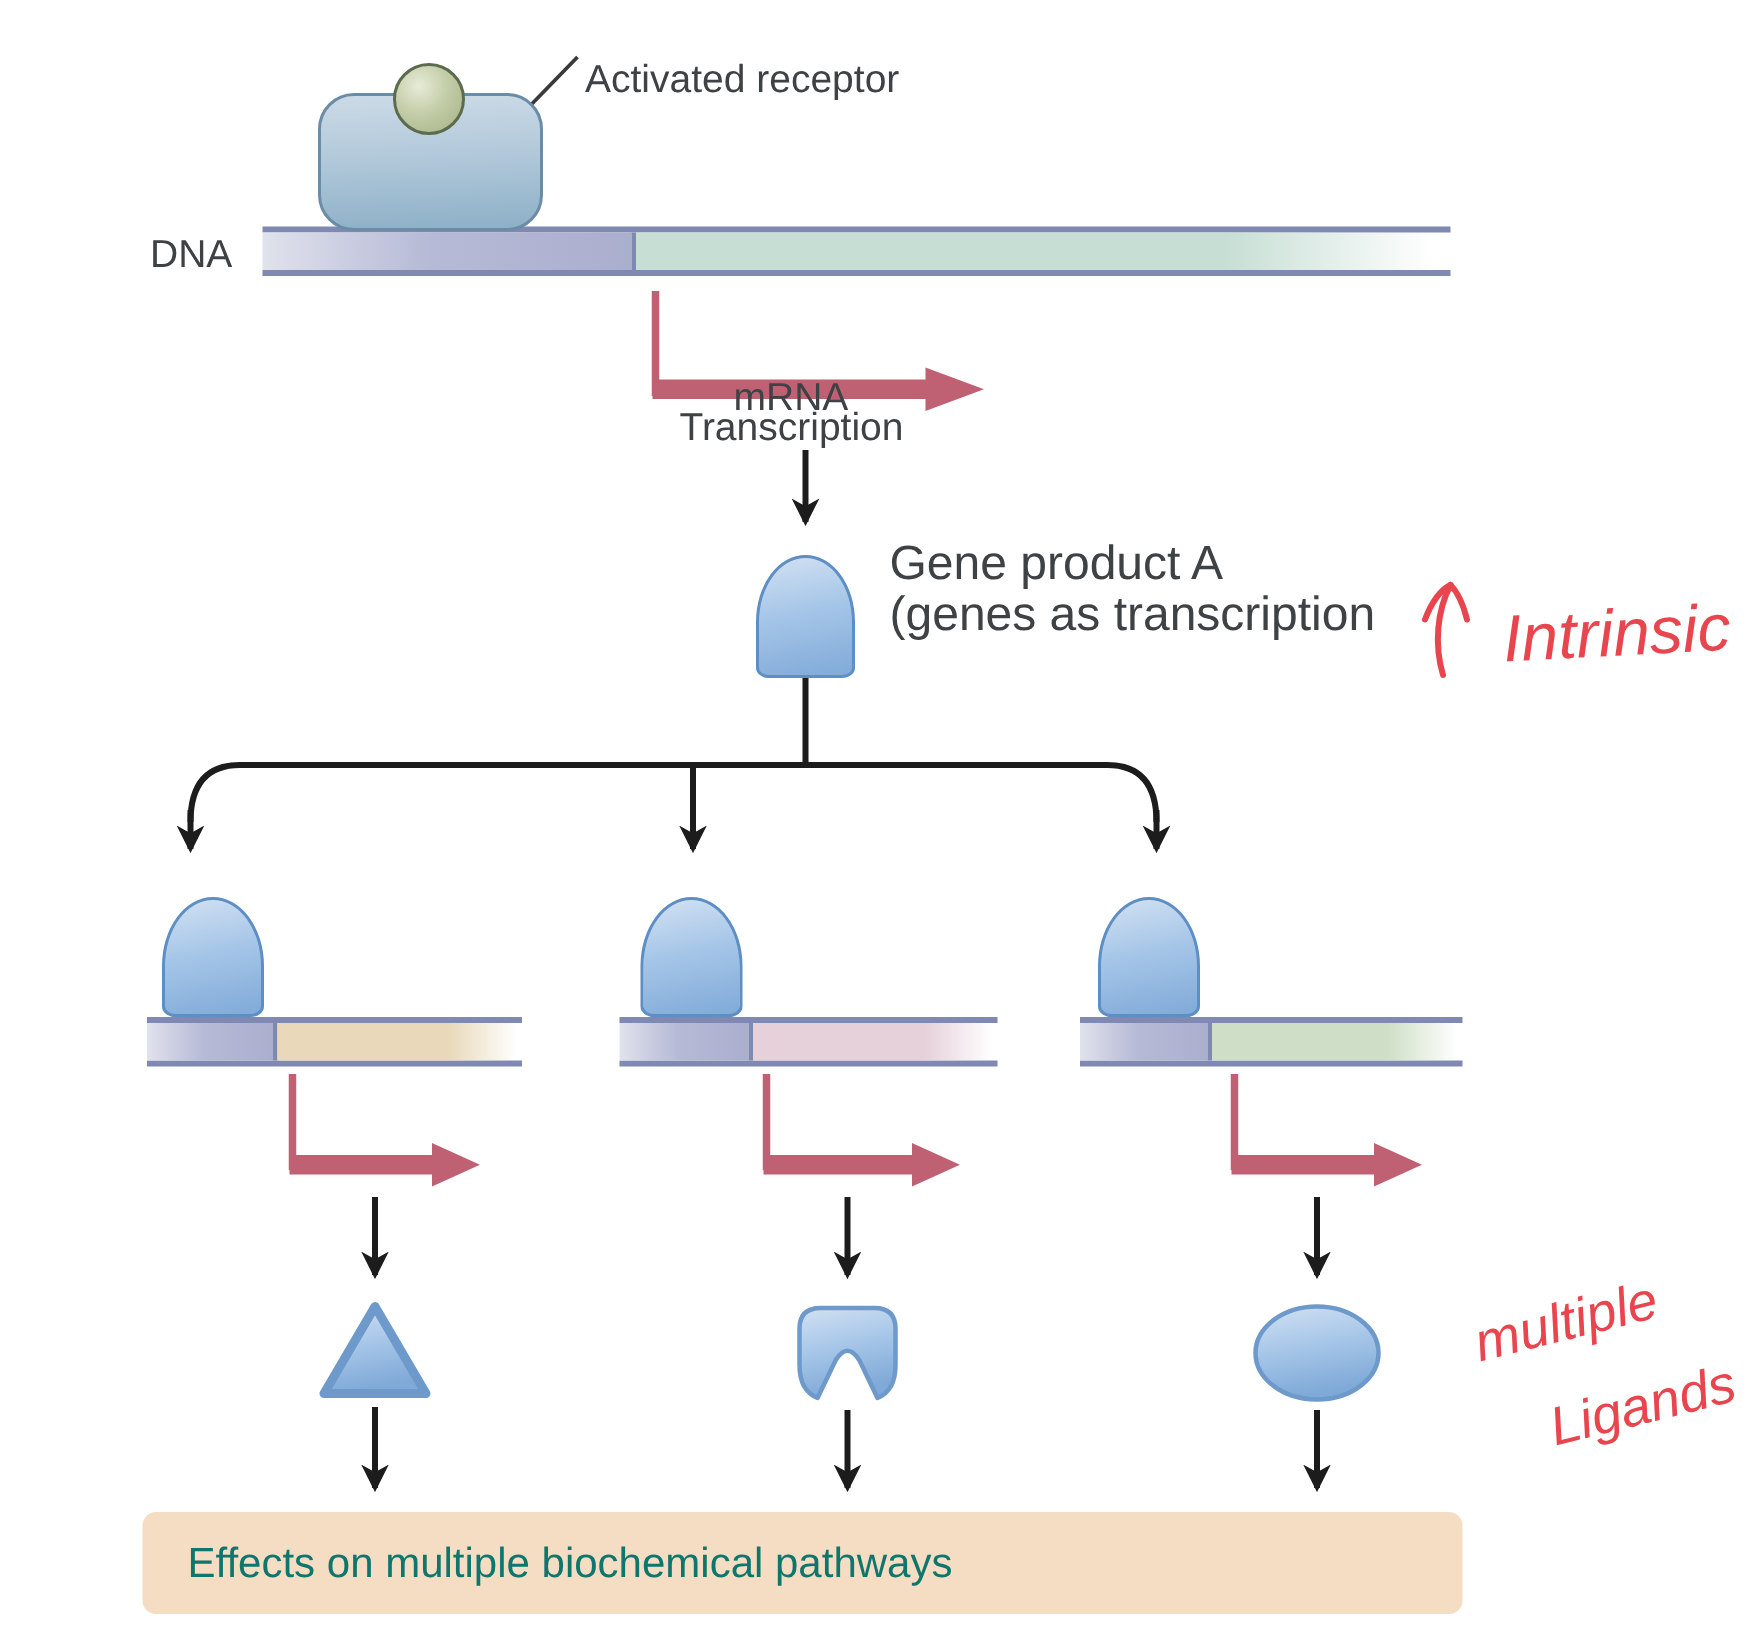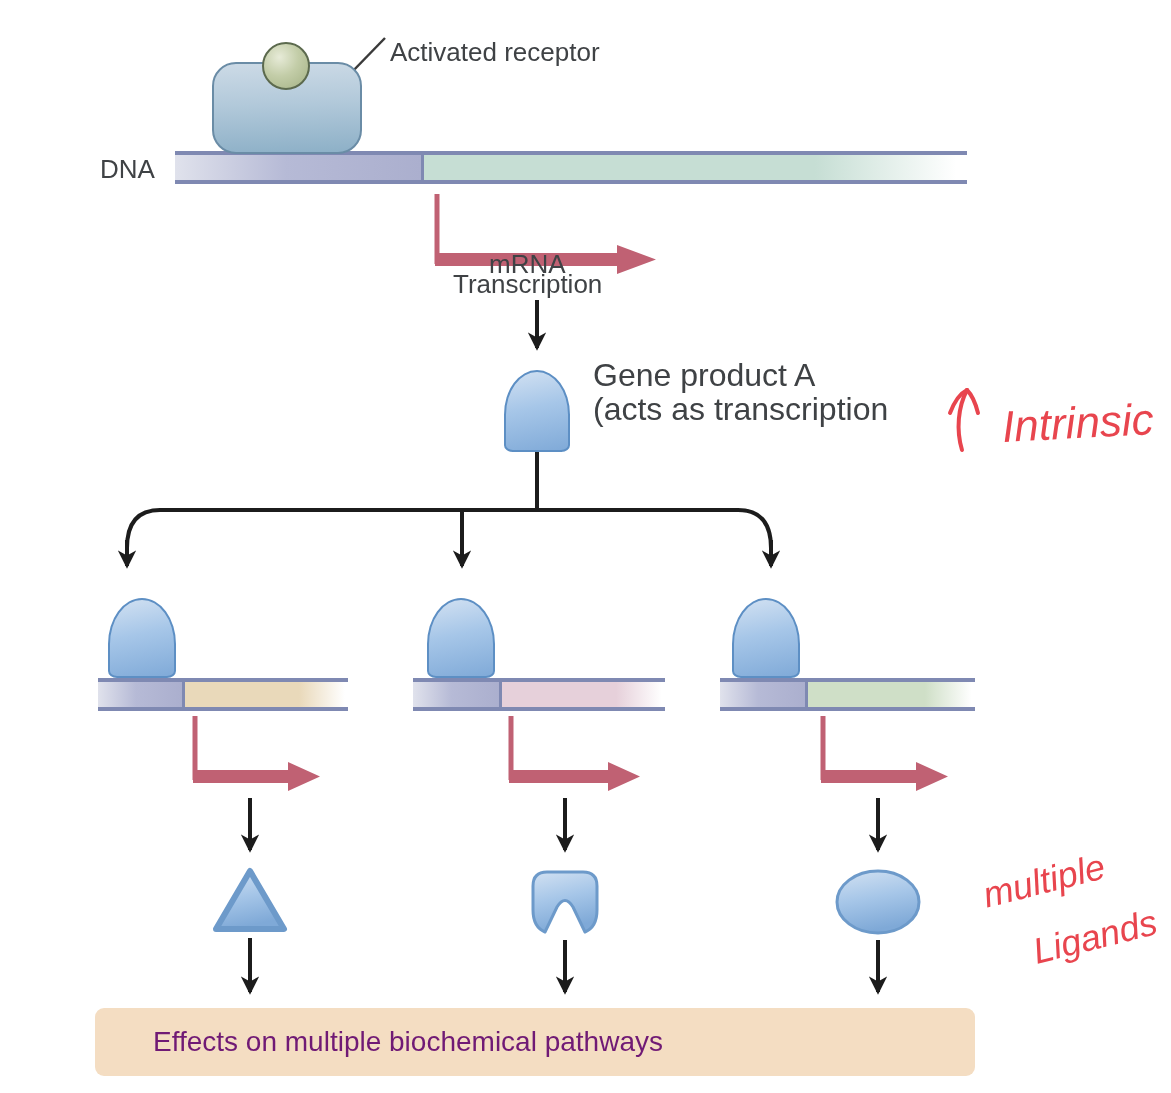--- a/index.html
+++ b/index.html
@@ -45,21 +45,21 @@
   .dome-main{left:504px;top:370px;width:66px;height:82px;}
   .dome-b1{left:108px;top:598px;width:68px;height:80px;}
   .dome-b2{left:427px;top:598px;width:68px;height:80px;}
   .dome-b3{left:732px;top:598px;width:68px;height:80px;}
 
   
   .effects-bar{
     position:absolute;left:95px;top:1008px;width:880px;height:68px;border-radius:9px;
     background:#f4ddc2;display:flex;align-items:center;
   }
-  .effects-bar .lbl-effects{font-size:28px;color:#701a75;padding-left:30px;white-space:nowrap;margin-left:28px;}
+  .effects-bar .lbl-effects{font-size:28px;color:#0f766e;padding-left:30px;white-space:nowrap;}
 
   
   .gp-caption{position:absolute;left:593px;top:358px;font-size:32px;line-height:34px;}
   .gp-caption div{white-space:nowrap;}
 
   
   .hw{position:absolute;font-style:italic;white-space:nowrap;}
   .hw-intrinsic{left:1002px;top:398px;font-size:44px;transform:rotate(-3deg);}
   .hw-mult1{left:982px;top:860px;font-size:36px;transform:rotate(-14deg);}
   .hw-mult2{left:1032px;top:916px;font-size:36px;transform:rotate(-14deg);}
@@ -153,21 +153,21 @@
   <div class="dome dome-b2"></div>
   <div class="dome dome-b3"></div>
 
   <div class="lbl" style="left:390px;top:36px;">Activated receptor</div>
   <div class="lbl" style="left:100px;top:153px;">DNA</div>
   <div class="lbl" style="left:489px;top:208px;margin-top:40px;">mRNA</div>
   <div class="lbl" style="left:453px;top:268px;">Transcription</div>
 
   <div class="gp-caption">
     <div>Gene product A</div>
-    <div>(acts as transcription</div>
+    <div>(genes as transcription</div>
   </div>
 
   <div class="effects-bar">
     <div class="lbl-effects">Effects on multiple biochemical pathways</div>
   </div>
 
   <div class="hw hw-intrinsic" style="color:#e8454e;">Intrinsic</div>
   <div class="hw hw-mult1" style="color:#e8454e;">multiple</div>
   <div class="hw hw-mult2" style="color:#e8454e;">Ligands</div>
 

